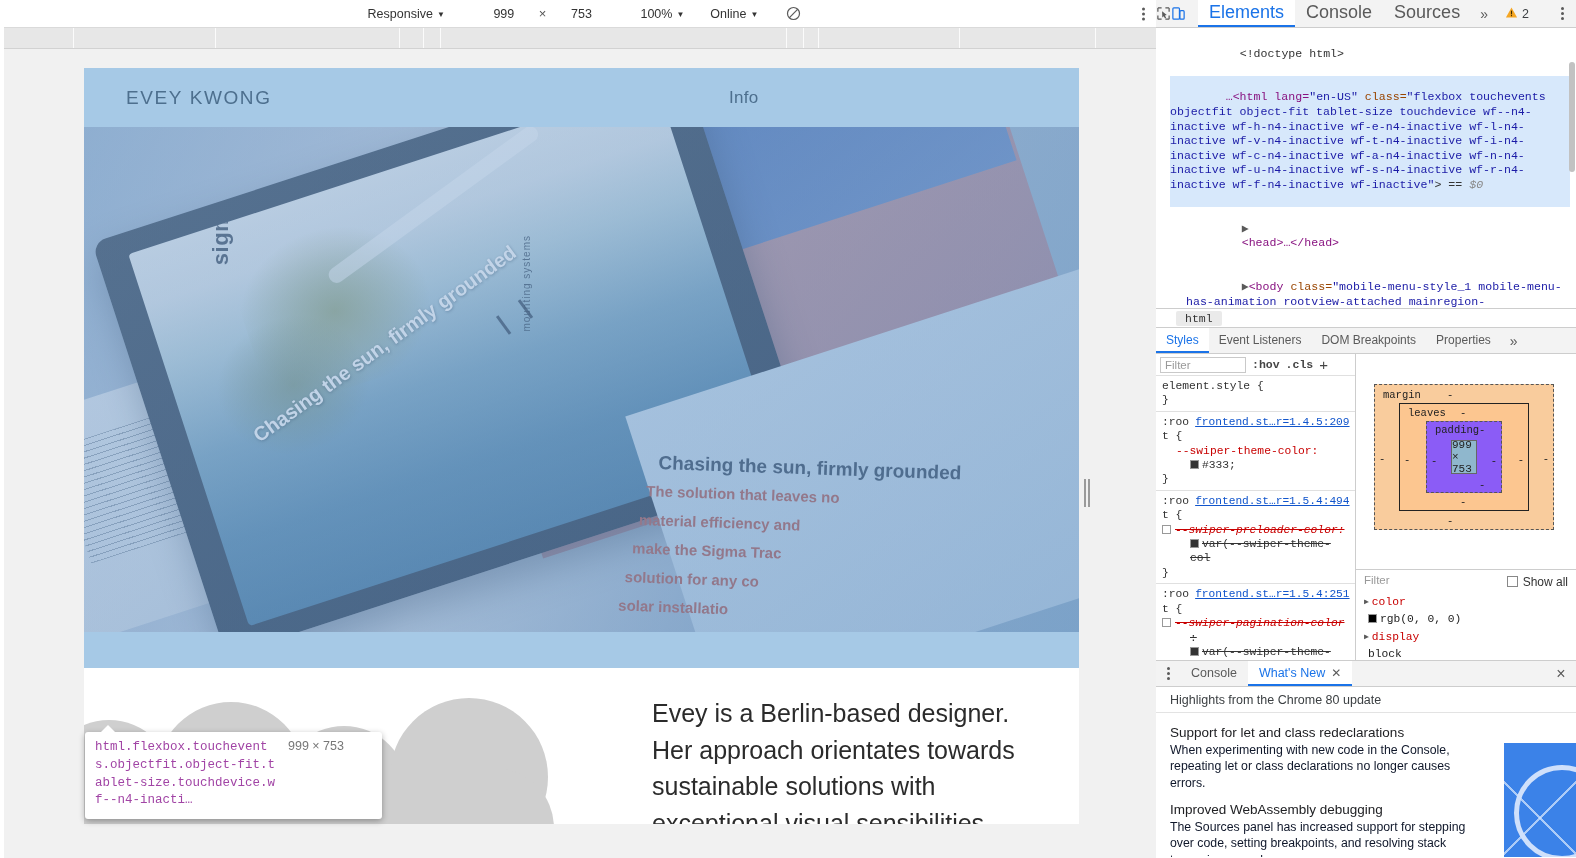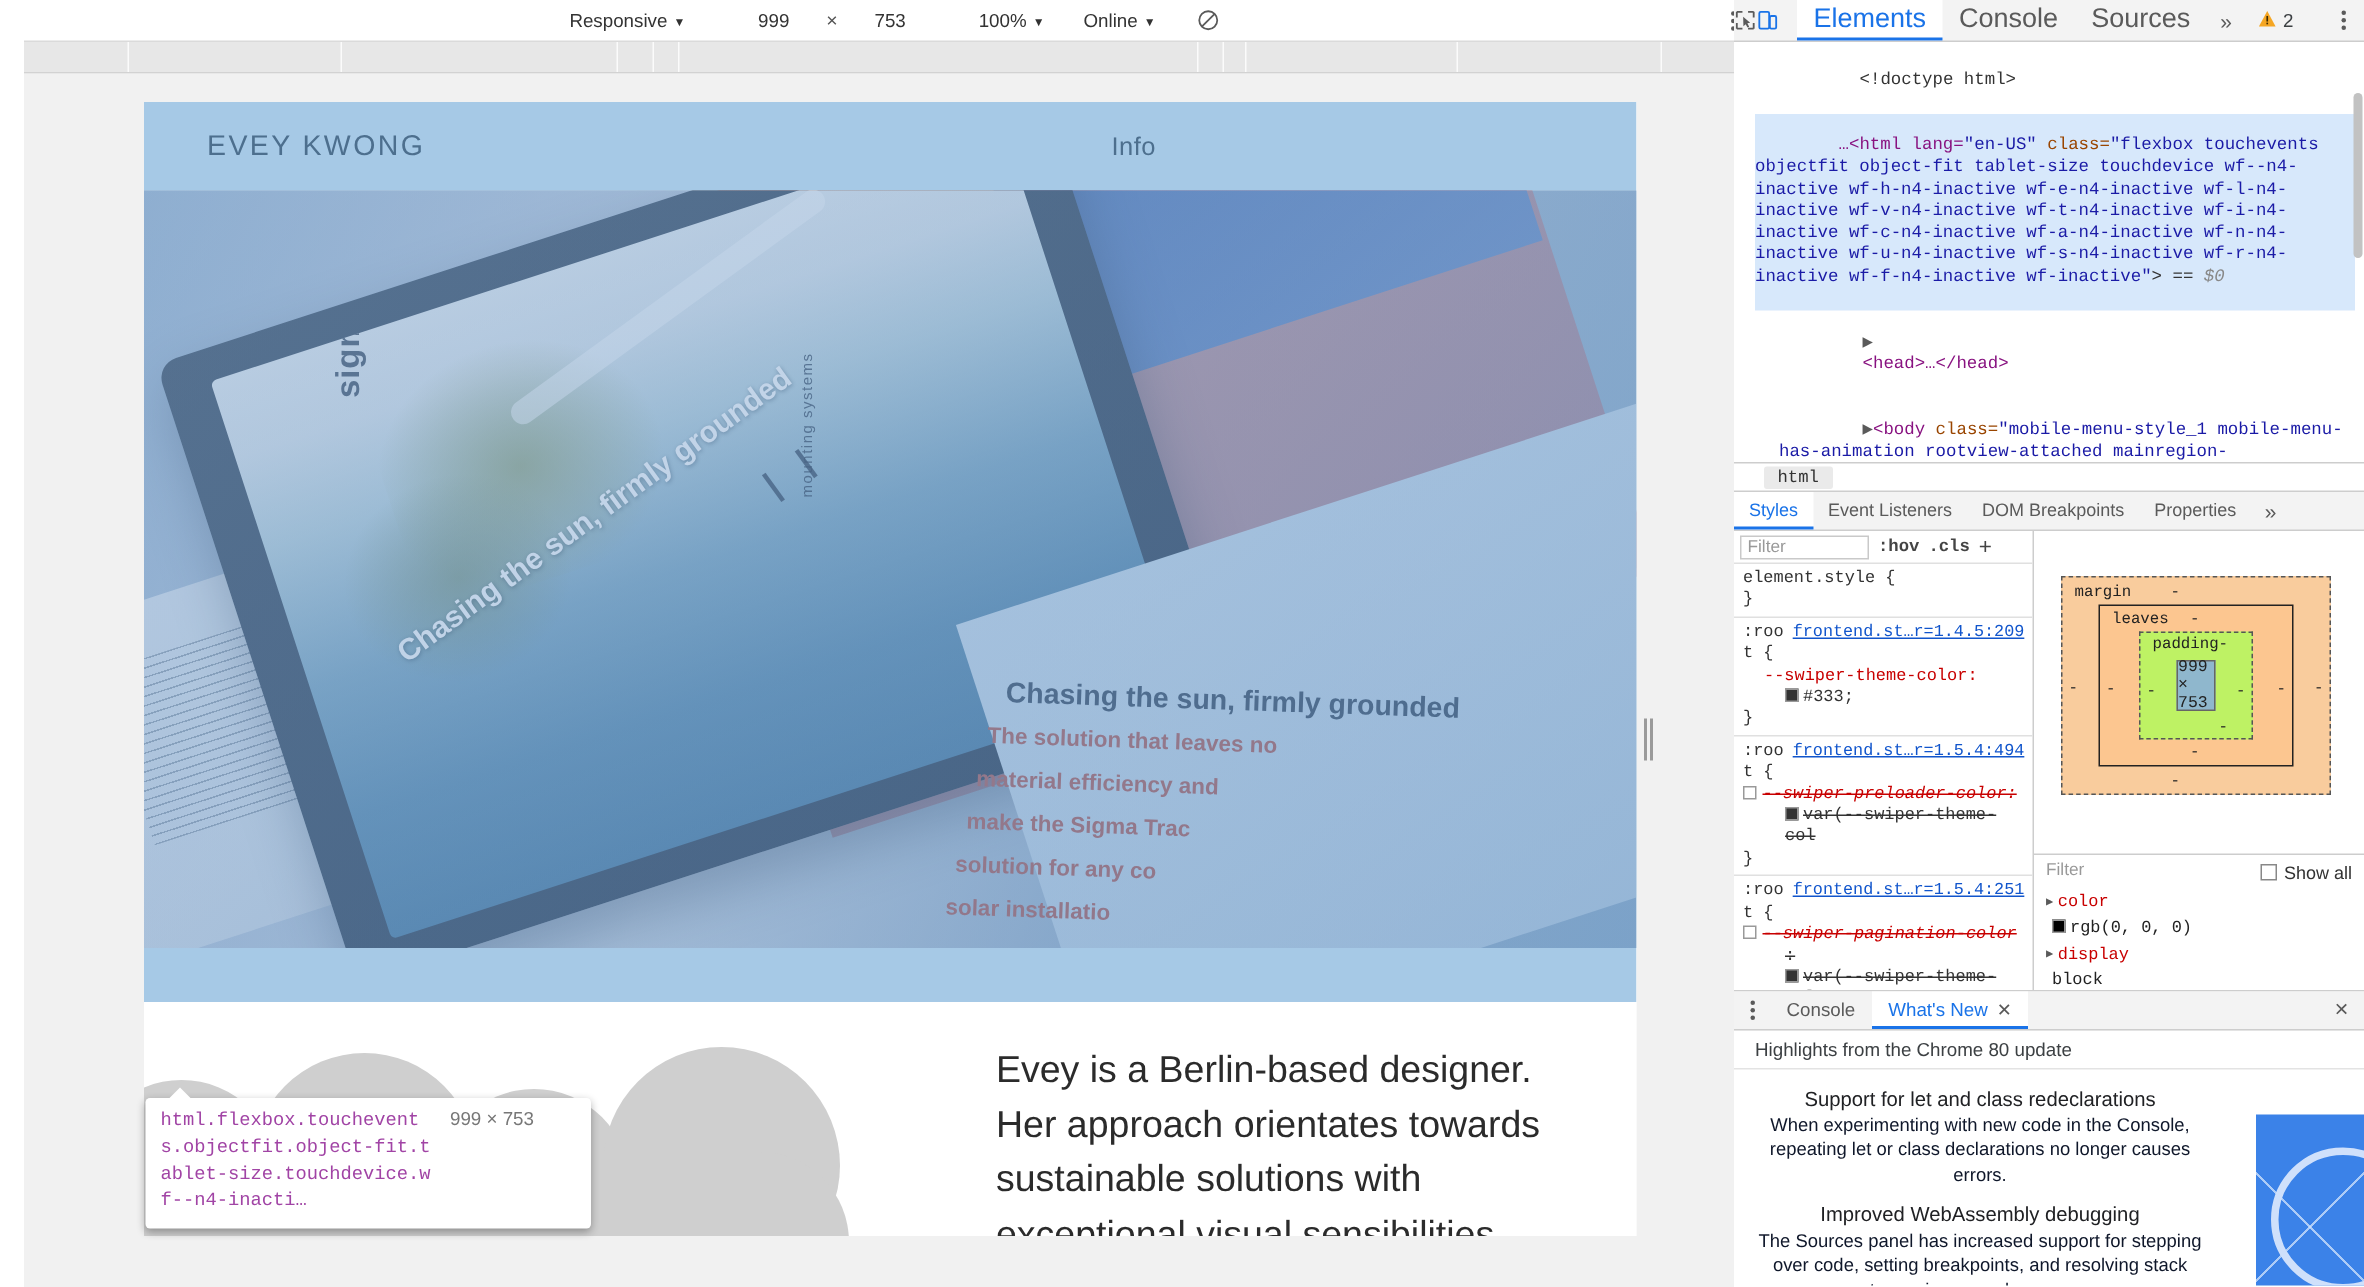--- a/index.html
+++ b/index.html
@@ -8,21 +8,21 @@
     overflow: hidden;
     background: #fff;
     font-family: "Liberation Sans", sans-serif;
   }
   * { box-sizing: border-box; }
 
   #root { position: relative; width: 1576px; height: 858px; }
 
   
   #left-pane {
-    position: absolute; left: 16px; top: 0;
+    position: absolute; left: 4px; top: 0;
     width: 1287px; height: 858px;
     background: #f1f1f1;
     border-right: 1px solid #cdcdcd;
   }
 
   
   #device-toolbar {
     position: absolute; left: 0; top: 0; width: 1155px; height: 28px;
     background: #fff;
     border-bottom: 1px solid #dadada;
@@ -375,21 +375,21 @@
   
   #styles-right { flex: 1; position: relative; background: #fff; overflow:hidden; }
   #boxmodel {
     position: absolute; left: 18px; top: 30px; width: 180px; height: 146px;
     border: 1px dashed #555; background: #f9cc9d;
   }
   .bm-label { position: absolute; font-size: 10.5px; color: #222; font-family:"Liberation Mono",monospace;}
   #bm-border { position:absolute; left: 24px; top: 18px; right: 24px; bottom: 18px;
     border: 1px solid #222; background: #fcc690; }
   #bm-padding { position:absolute; left: 26px; top: 17px; right: 26px; bottom: 17px;
-    border: 1px dashed #555; background: #bef264; }
+    border: 1px dashed #555; background: #8b5cf6; }
   #bm-content { position:absolute; left: 24px; top: 18px; right: 24px; bottom: 18px;
     border: 1px solid #666; background: #8fb7cd;
     display:flex; align-items:center; justify-content:center;
     font-size: 11px; font-family:"Liberation Mono",monospace; color:#222; }
   .bm-dash { position: absolute; font-size: 10.5px; color:#222; font-family:"Liberation Mono",monospace;}
 
   
   #computed-bar {
     position: absolute; left: 0; bottom: 0; width: 100%;
   }
@@ -423,21 +423,21 @@
   .dr-tab { display:flex; align-items:center; gap:6px; padding: 0 11px;
     font-size: 12.5px; color:#5a5a5a; cursor:pointer; border-bottom: 2px solid transparent;}
   .dr-tab.active { color:#1a73e8; border-bottom-color:#1a73e8; background:#fff;}
   .dr-tab .x { font-size: 12px; color:#5a5a5a; }
   #drawer-close { margin-left:auto; width: 30px; display:flex;align-items:center;
     justify-content:center; font-size:16px; color:#5a5a5a; cursor:pointer;}
   #wn-sub {
     height: 26px; display:flex; align-items:center; padding-left: 14px;
     font-size: 12.5px; color: #3c4043; border-bottom: 1px solid #e3e3e3;
   }
-  #wn-body { position: relative; padding: 12px 14px 0 14px; overflow:hidden; height: 144px; text-align: center;}
+  #wn-body { position: relative; padding: 12px 14px 0 14px; overflow:hidden; height: 144px;}
   .wn-item { margin-bottom: 11px; max-width: 300px; }
   .wn-title { font-size: 13.5px; color: #202124; margin-bottom: 2px; }
   .wn-desc { font-size: 12.3px; color: #0f172a; line-height: 1.33; }
   #wn-art {
     position: absolute; right: 0; top: 30px; width: 72px; height: 150px;
     background: #3b82e8; overflow: hidden;
   }
   #wn-art .ring {
     position: absolute; left: 10px; top: 22px; width: 96px; height: 96px;
     border: 5px solid #cfe0fb; border-radius: 50%;

